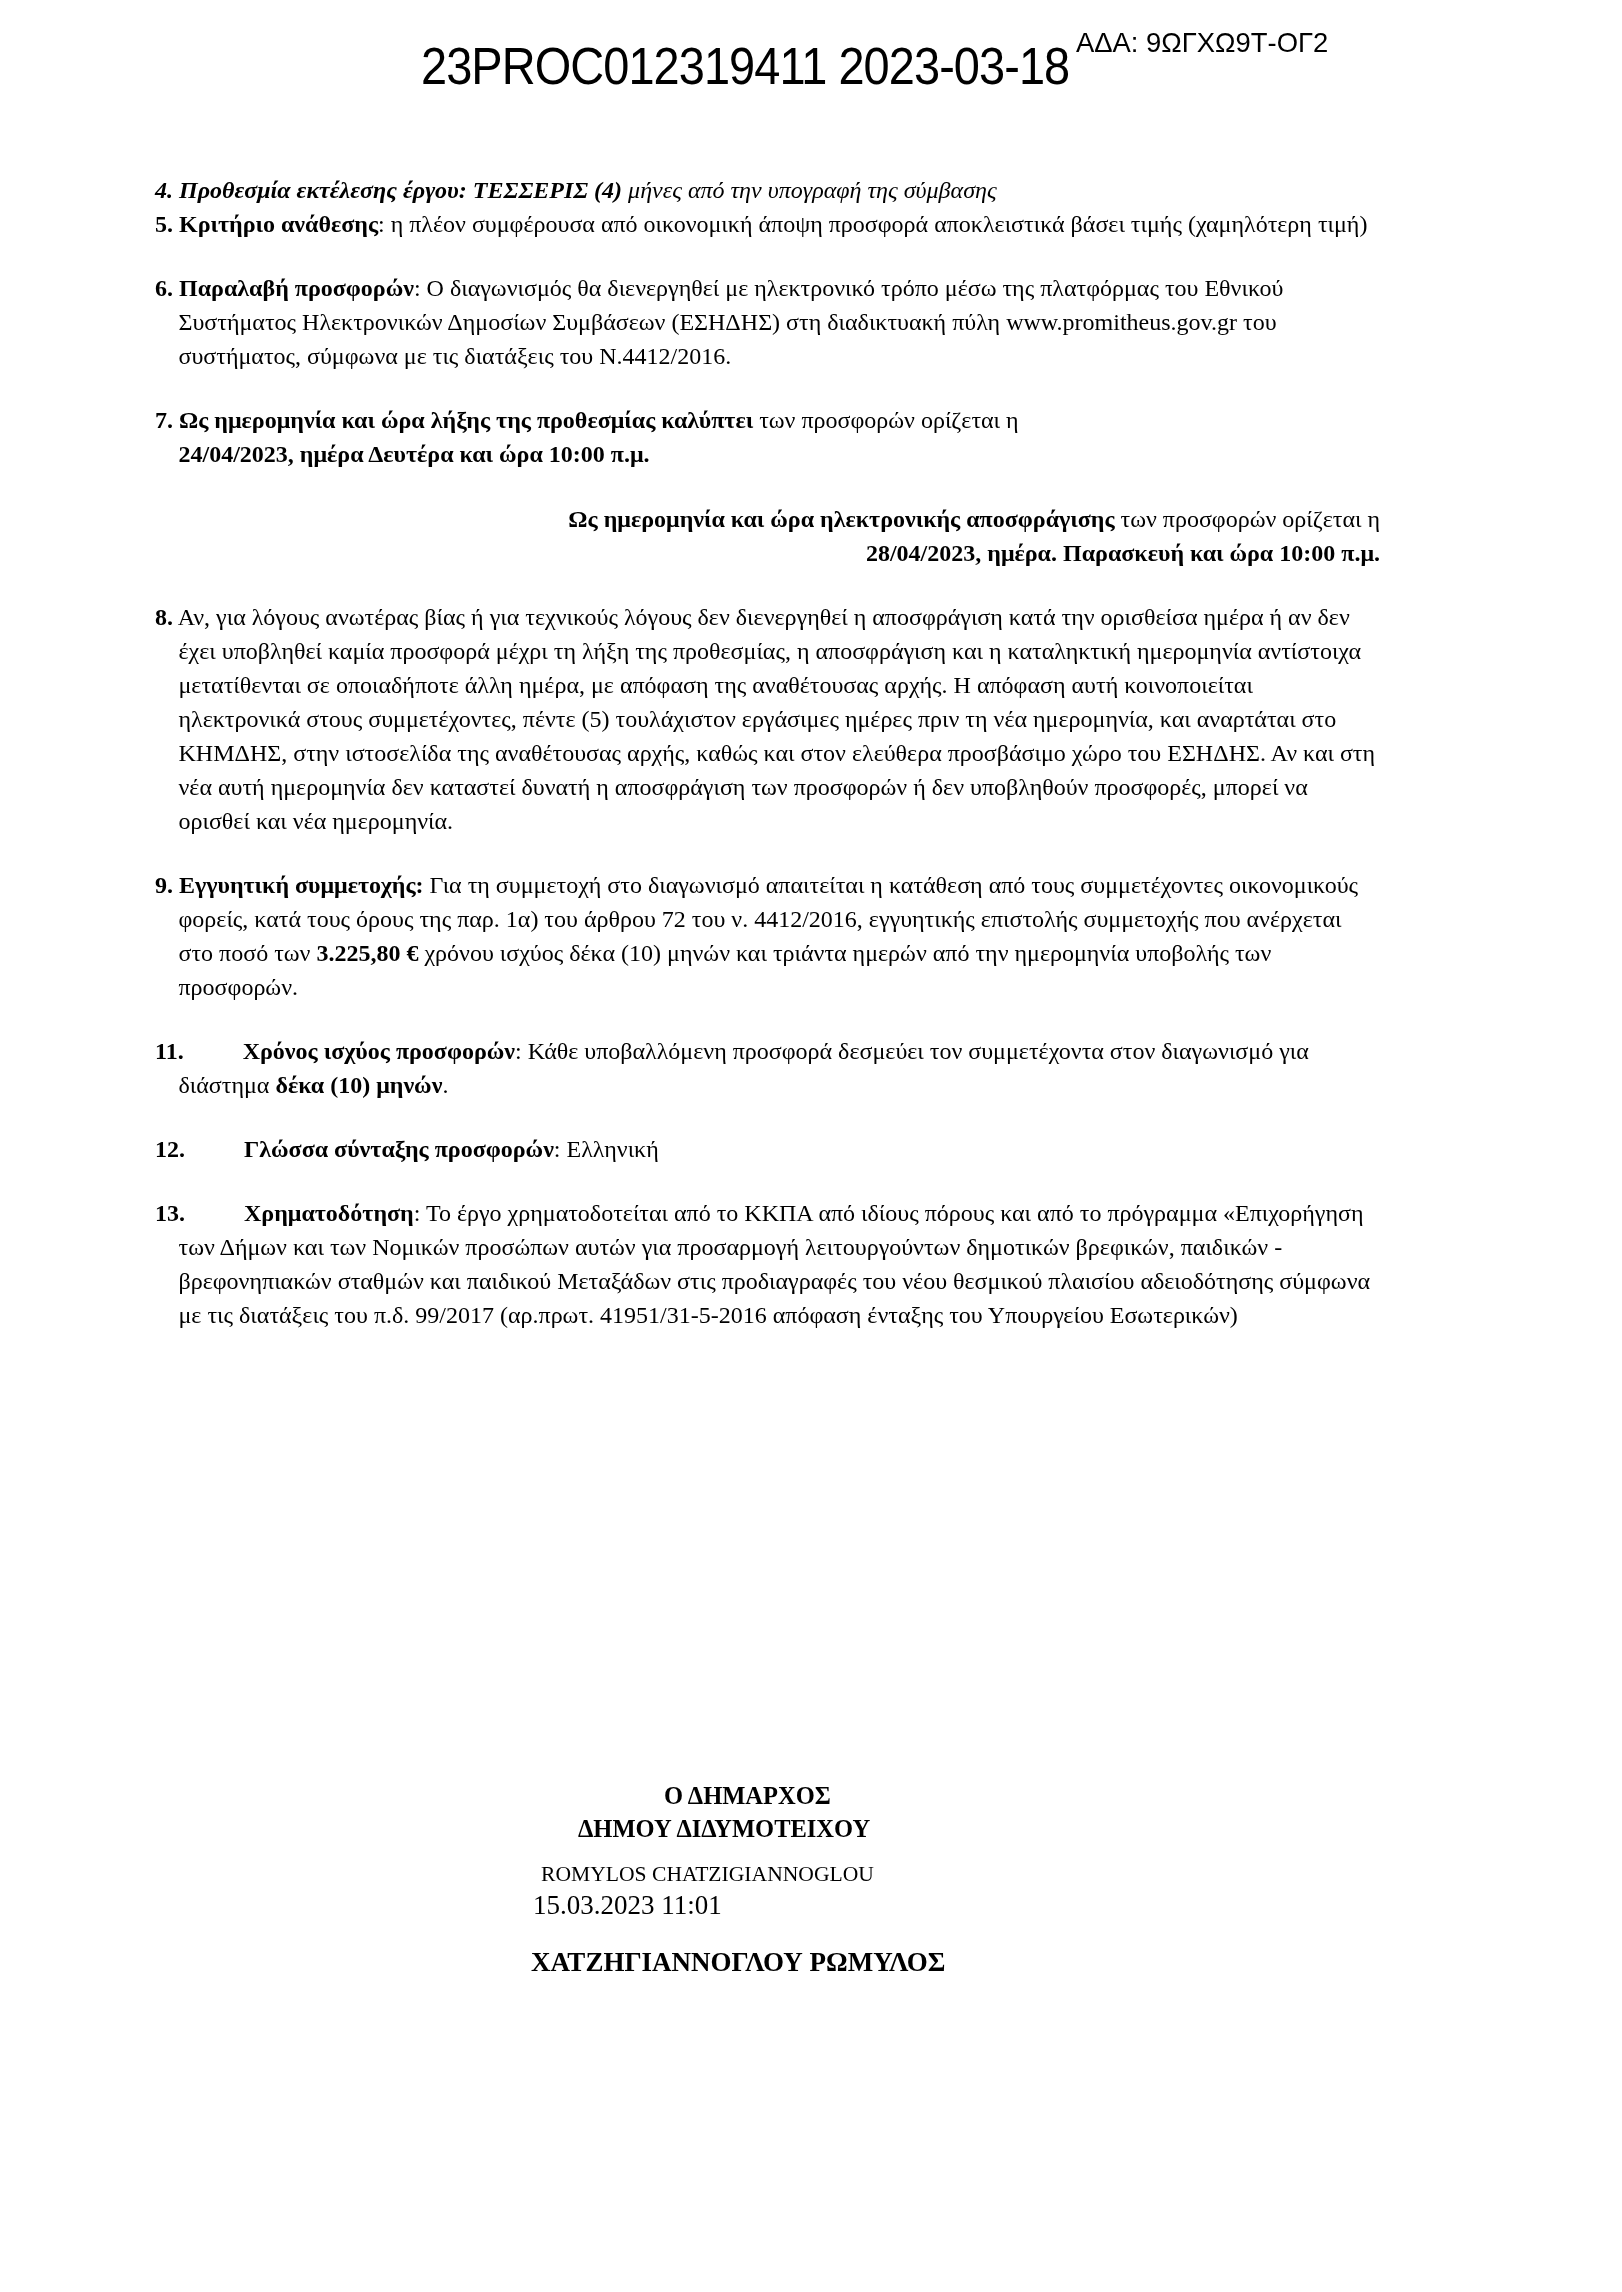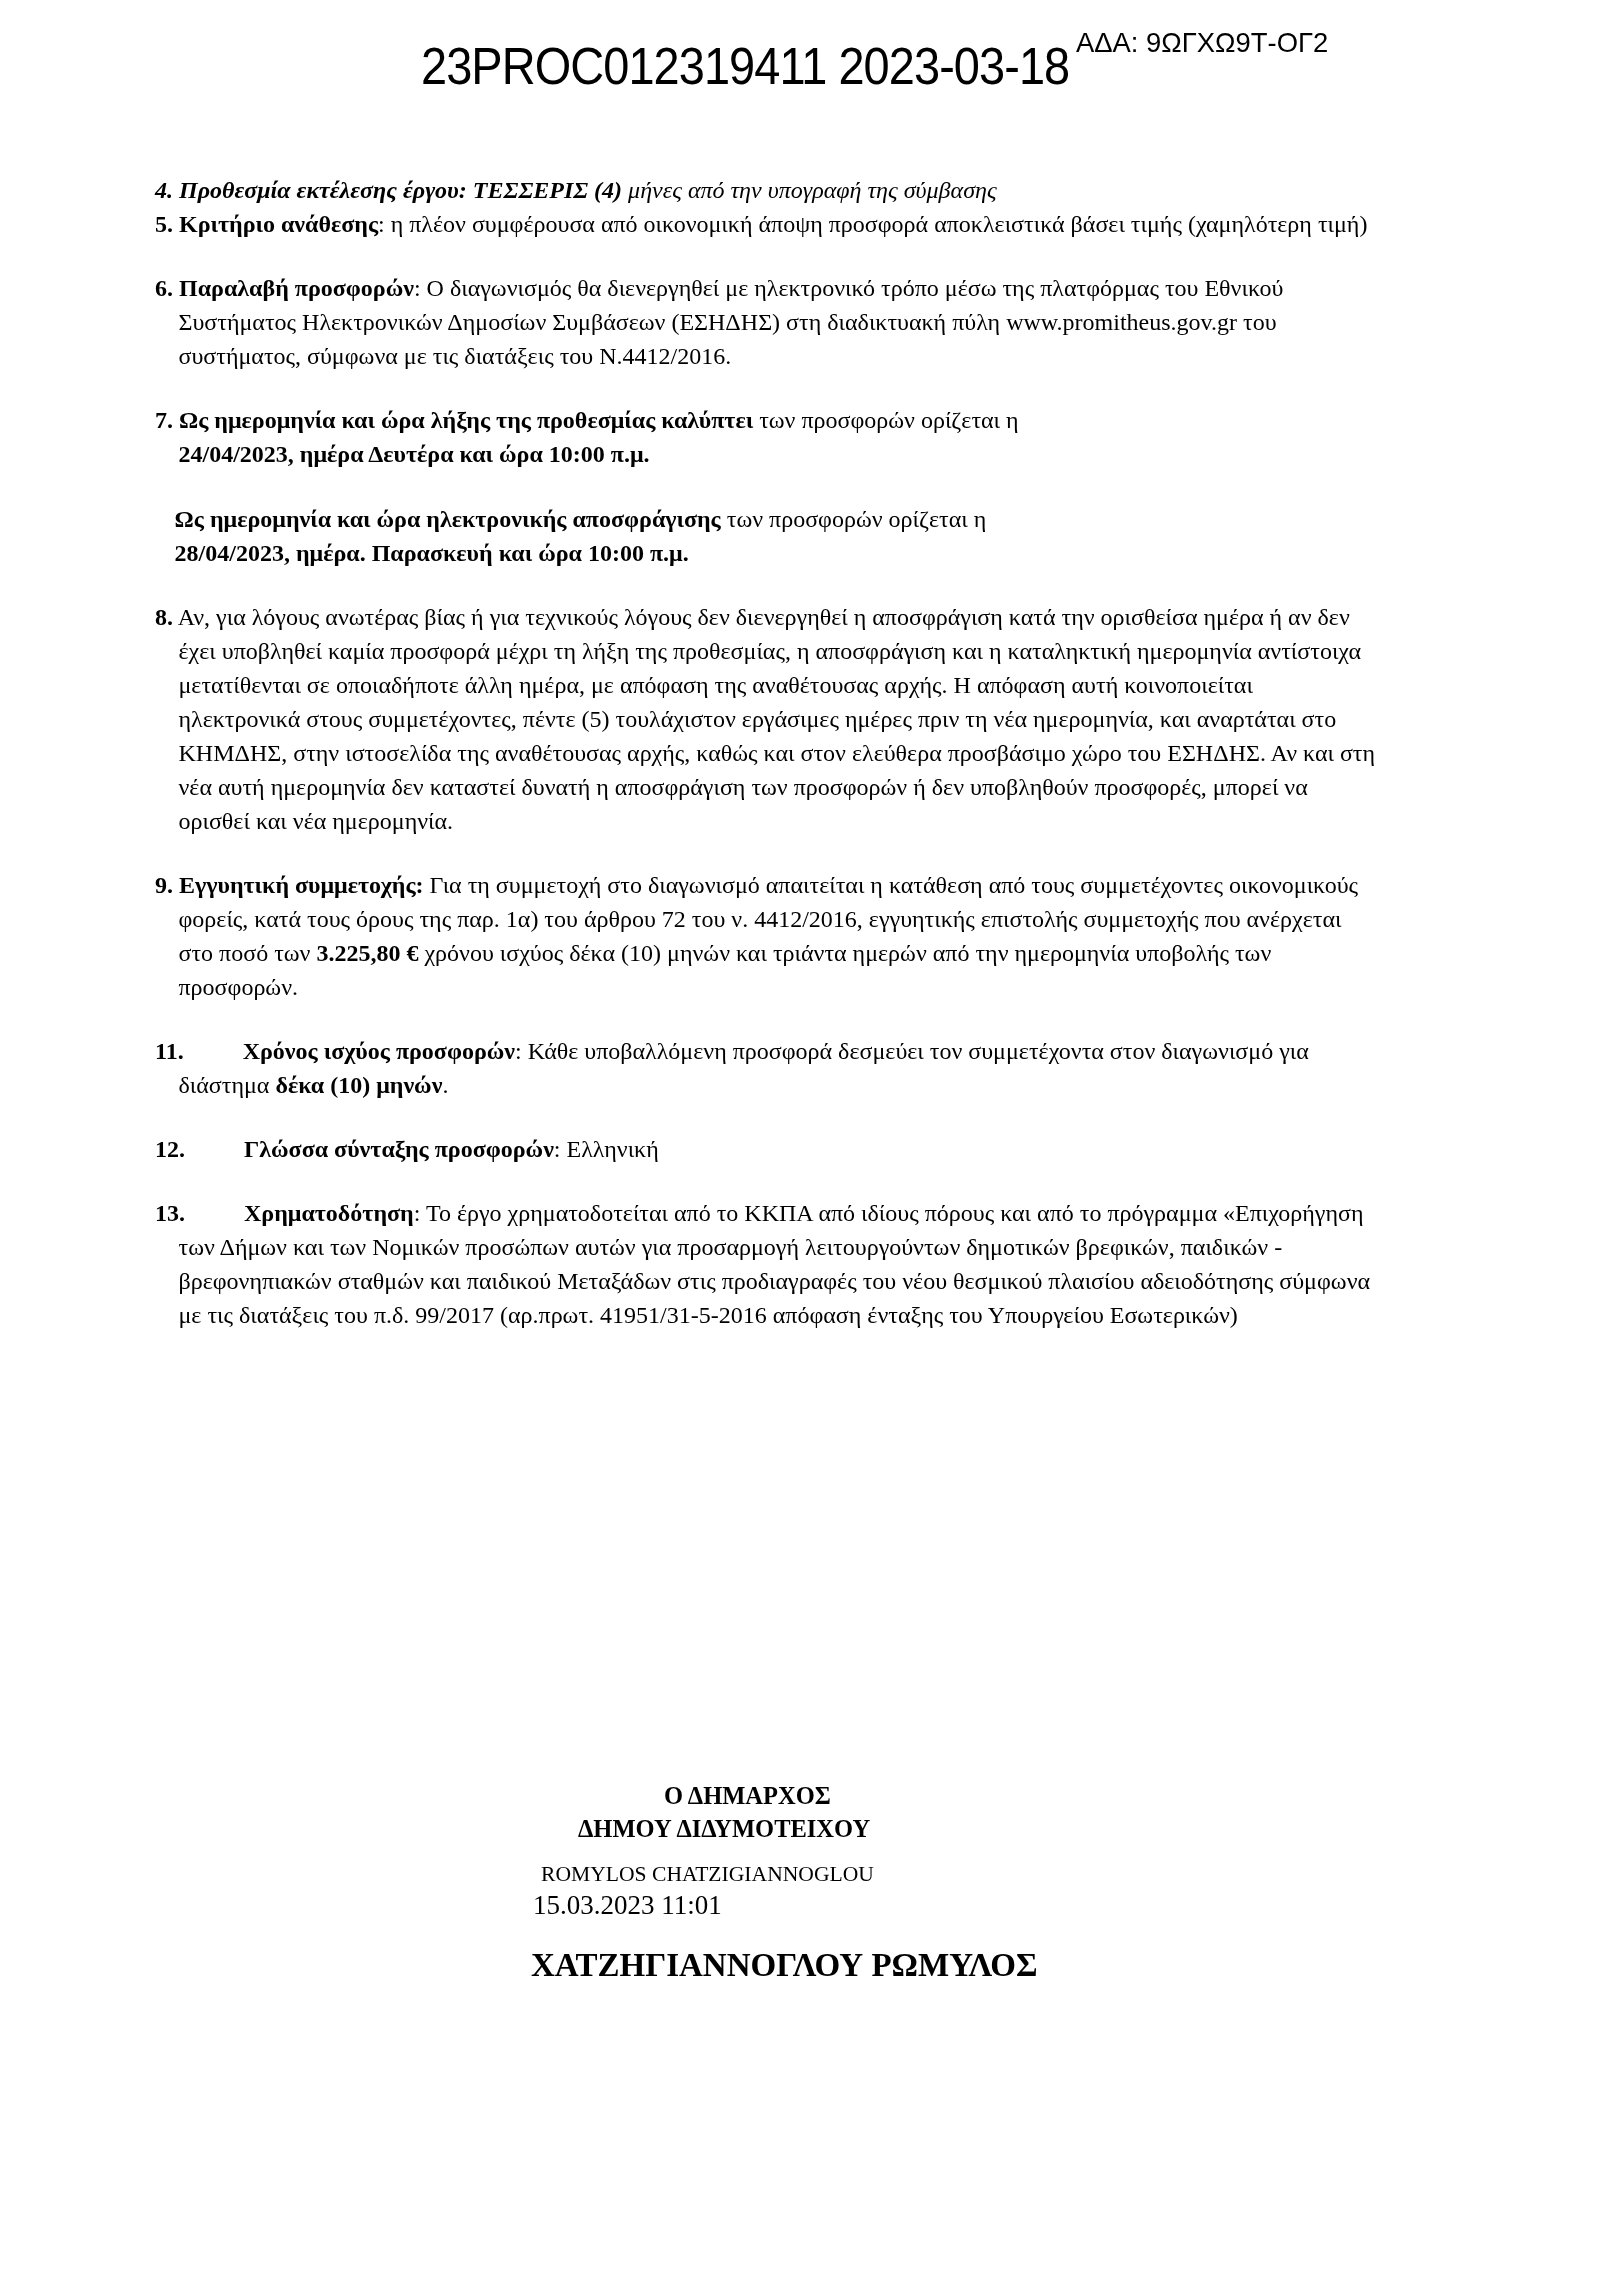--- a/index.html
+++ b/index.html
@@ -19,36 +19,36 @@
   }
   .item { position: relative; margin: 0; }
   .item .num { font-weight: bold; }
   .hang { padding-left: 23.5px; text-indent: -23.5px; }
   .b { font-weight: bold; }
   .tab { display: inline-block; width: 59px; }
   #item4 { margin-top: 4px; font-style: italic; }
   #item5 { }
   #item6 { margin-top: 30px; }
   #item7 { margin-top: 30px; }
-  #item7b { margin-top: 31px; padding-left: 19.6px; }
+  #item7b { margin-top: 31px; padding-left: 19.6px; text-align: right; }
   #item8 { margin-top: 30px; }
   #item9 { margin-top: 30px; }
   #item10 { margin-top: 30px; }
   #item11 { margin-top: 30px; }
   #item12 { margin-top: 30px; }
   #item13 { margin-top: 30px; }
   .sign {
     position: absolute; left: 0; top: 1782px; width: 1622px;
     font-family: "Liberation Serif", serif;
   }
   .sign .l1 { position: absolute; left: 625px; top: 0; font-size: 24.5px; font-weight: bold; margin-left: 39px; }
   .sign .l2 { position: absolute; left: 578px; top: 33px; font-size: 24.5px; font-weight: bold; }
   .sign .l3 { position: absolute; left: 541px; top: 80px; font-size: 21.6px; }
   .sign .l4 { position: absolute; left: 533px; top: 108px; font-size: 27px; }
-  .sign .l5 { position: absolute; left: 531px; top: 165px; font-size: 33px; font-weight: bold; }
+  .sign .l5 { position: absolute; left: 531px; top: 165px; font-size: 27px; font-weight: bold; }
 </style>
 </head>
 <body>
 
 <div class="stamp-ref">23PROC012319411 2023-03-18</div>
 <div class="stamp-ada">ΑΔΑ: 9ΩΓΧΩ9Τ-ΟΓ2</div>
 
 <div class="doc">
 
   <p class="item hang" id="item4"><span class="num">4.</span><span class="b"> Προθεσμία εκτέλεσης έργου: ΤΕΣΣΕΡΙΣ (4)</span><span> μήνες από την υπογραφή της σύμβασης</span></p>

